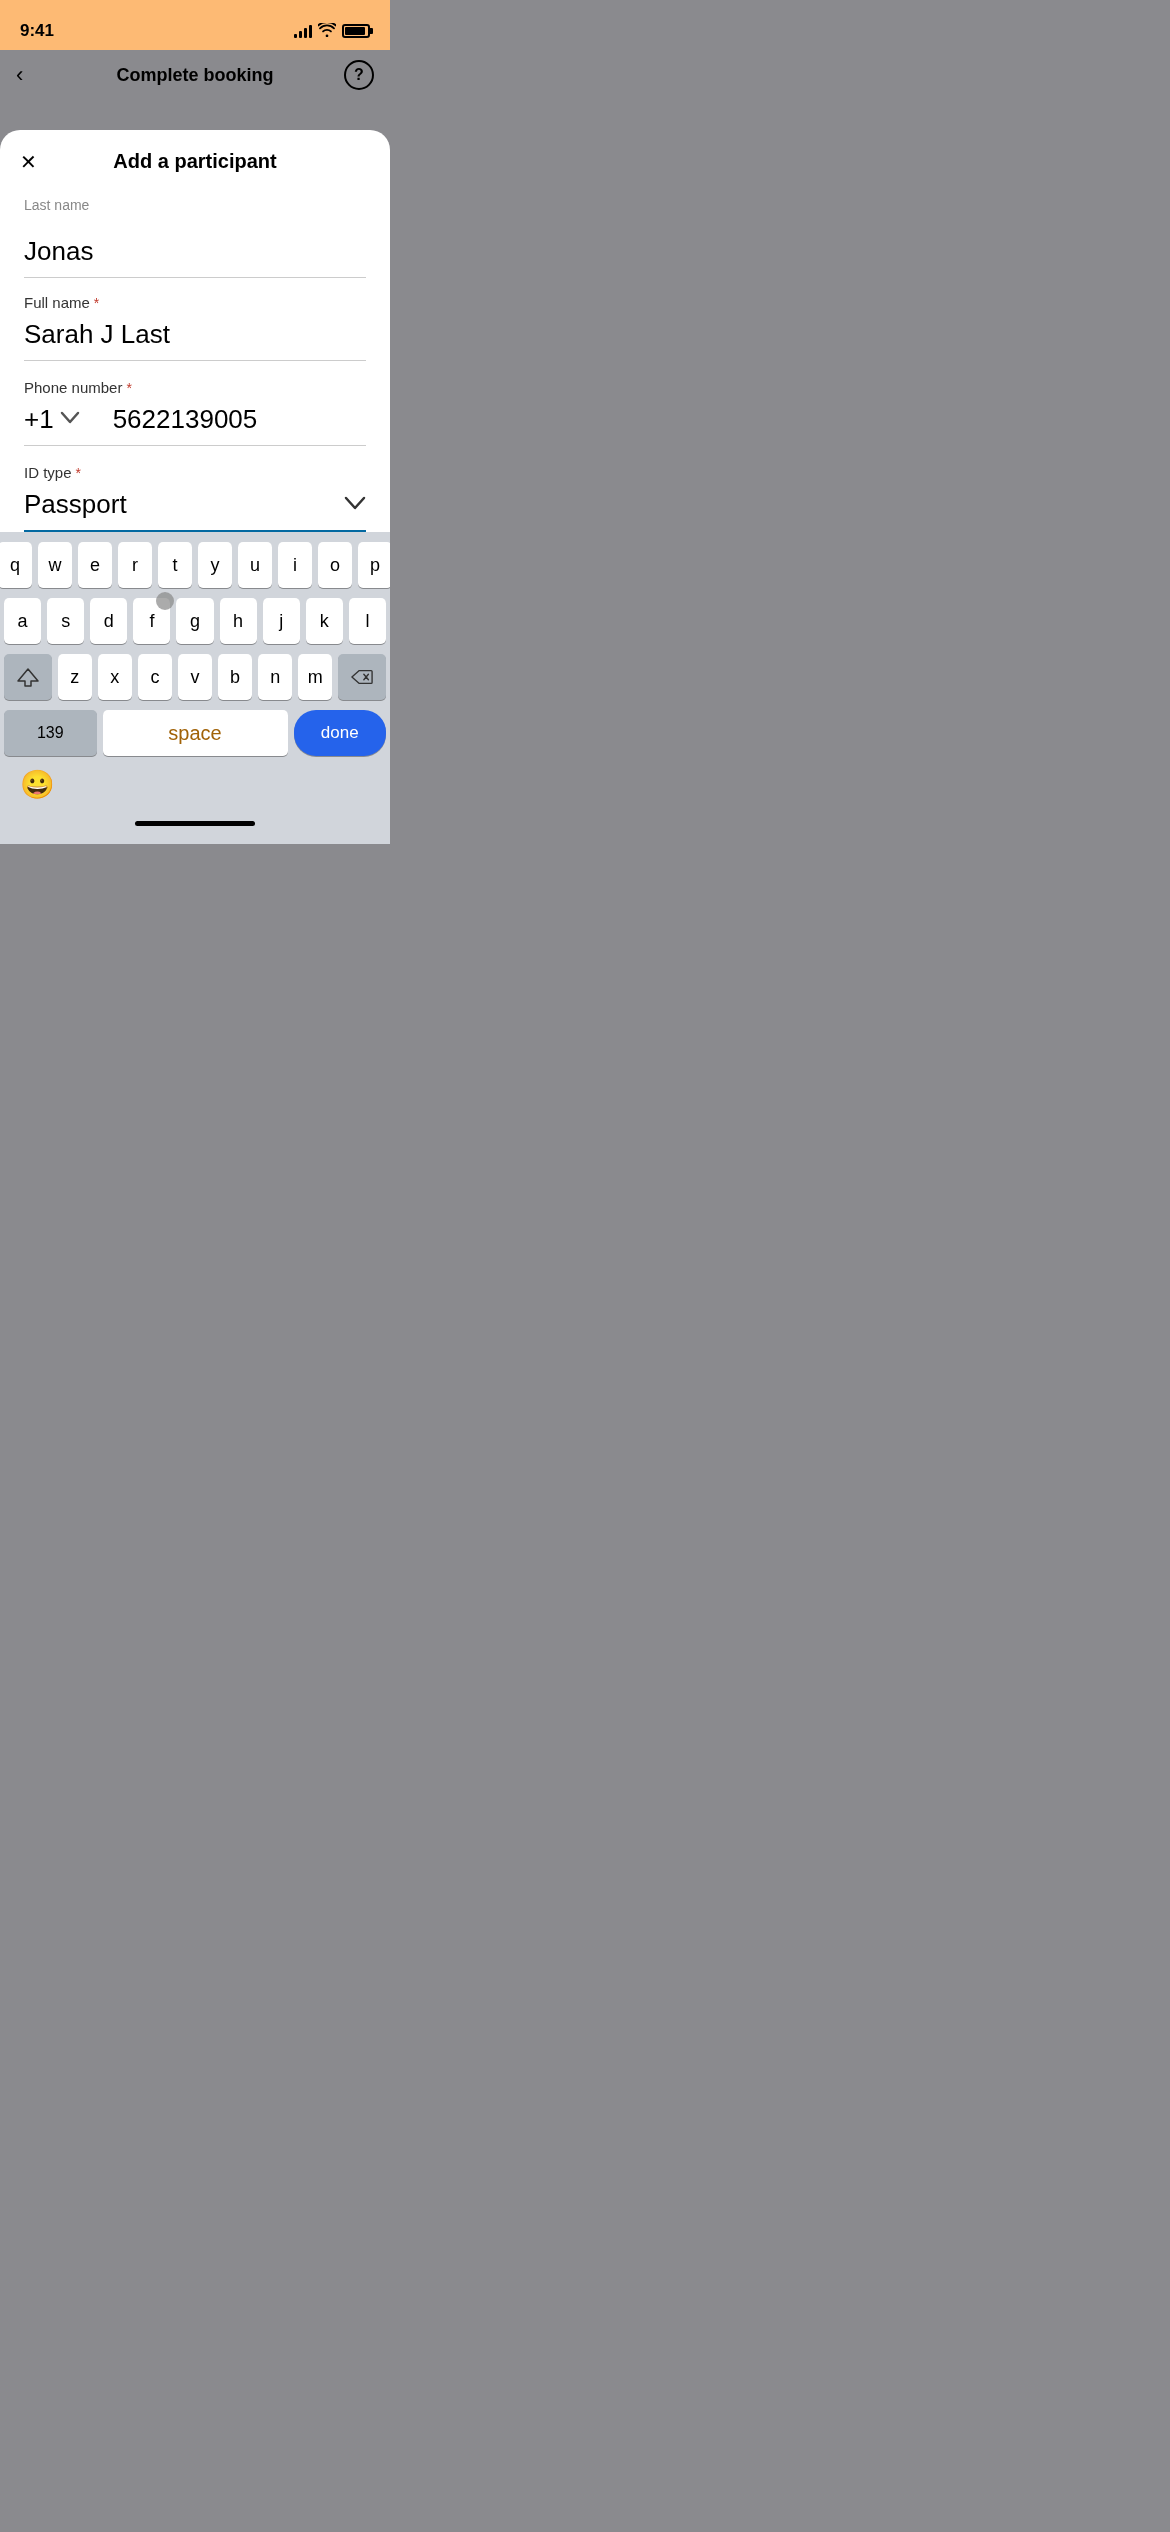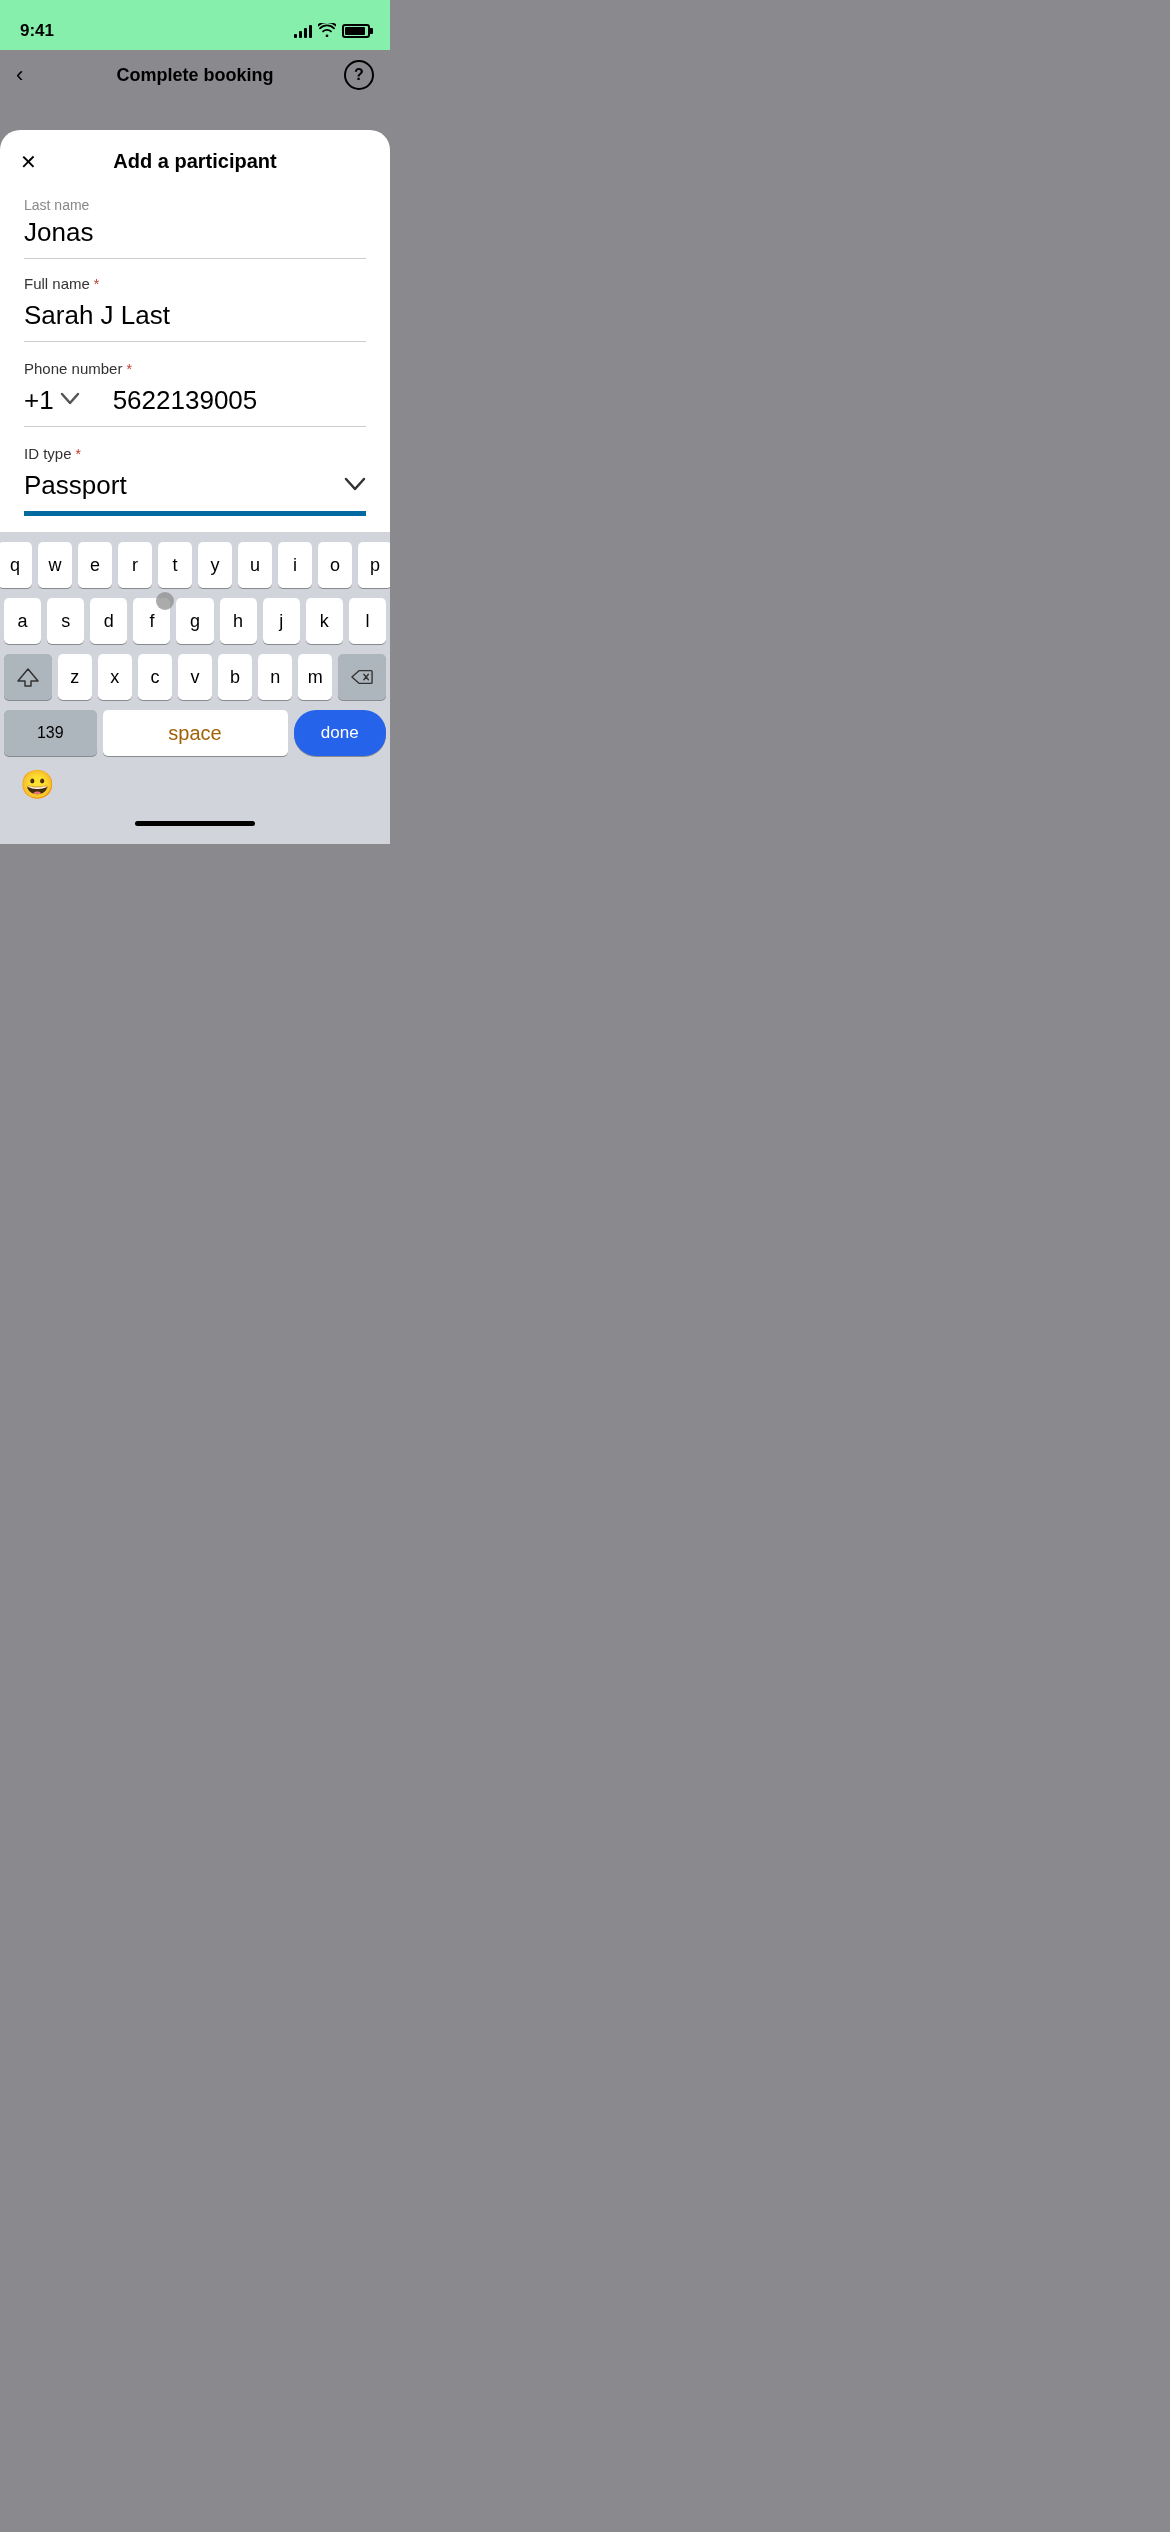--- a/index.html
+++ b/index.html
@@ -9,21 +9,21 @@
       width: 390px;
       height: 844px;
       font-family: -apple-system, 'SF Pro Display', 'Helvetica Neue', Arial, sans-serif;
       background: #8a8a8e;
       overflow: hidden;
       position: relative;
     }
 
     
     .status-bar {
-      background: #86efac;
+      background: #fdba74;
       height: 50px;
       display: flex;
       align-items: center;
       justify-content: space-between;
       padding: 12px 20px 0;
     }
     .status-time {
       font-size: 17px;
       font-weight: 600;
       color: #000;
@@ -180,21 +180,21 @@
       margin-bottom: 18px;
     }
 
     
     .partial-field {
       padding: 8px 24px 0;
     }
     .partial-label {
       font-size: 14px;
       color: #888;
-      margin-bottom: 4px;
+      margin-bottom: 23px;
     }
     .partial-value {
       font-size: 26px;
       color: #000;
       padding-bottom: 10px;
       border-bottom: 1px solid #ccc;
     }
 
     
     .phone-row {

